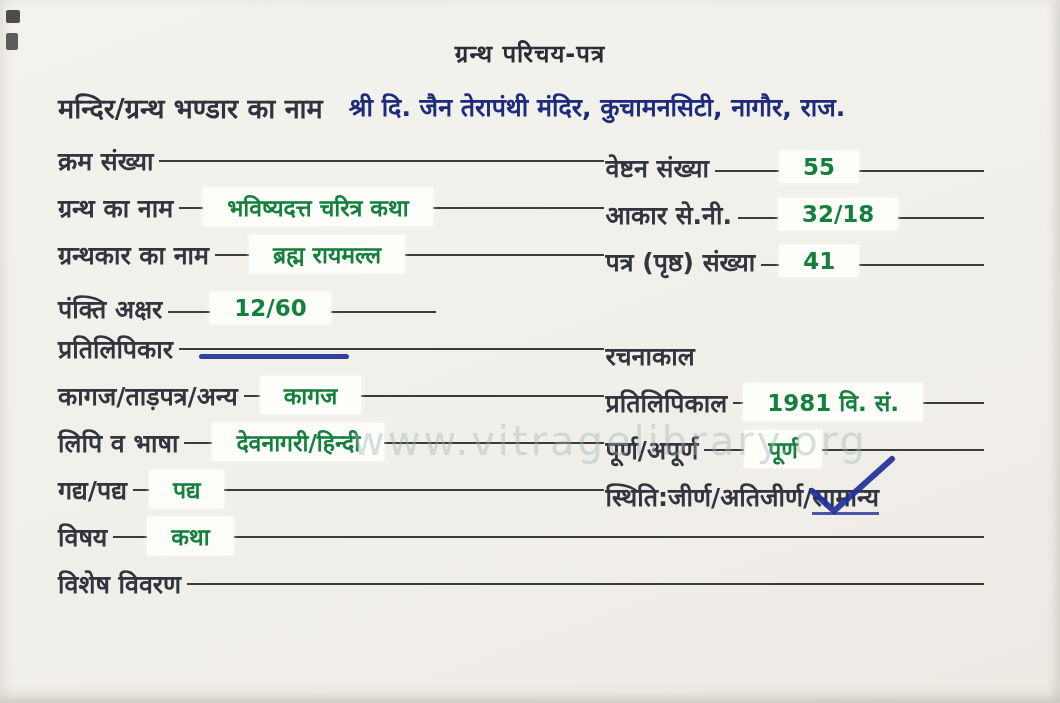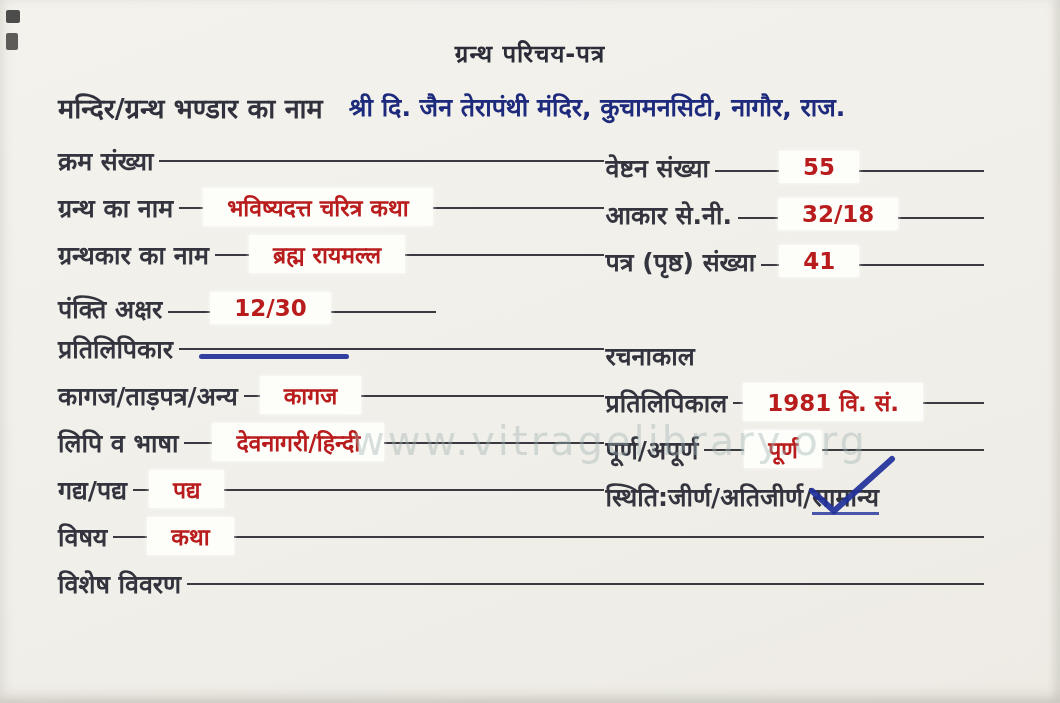--- a/index.html
+++ b/index.html
@@ -32,21 +32,21 @@
   .flabel{font-size:25px;font-weight:bold;color:#33343e;white-space:nowrap;line-height:1.35;}
   .fill{flex:1;position:relative;margin-left:6px;min-width:10px;}
   .fill::before{
     content:'';position:absolute;left:0;right:2px;top:15px;
     border-top:2px solid #3a3a40;
   }
   .value{
     position:relative;z-index:2;display:inline-block;
     margin-top:-4px;padding:3px 24px;
     background:#fdfdf9;box-shadow:0 0 4px rgba(255,255,255,.9);
-    font-size:23px;font-weight:bold;color:#b91c1c;white-space:nowrap;
+    font-size:23px;font-weight:bold;color:#15803d;white-space:nowrap;
   }
   .pen-dash{
     position:absolute;z-index:2;top:21px;height:5px;
     background:#21309a;border-radius:3px;opacity:.92;
   }
   .checked-wrap{position:relative;display:inline-block;}
   .checked-wrap .opt{border-bottom:3px solid rgba(33,48,154,.8);}
   .check-svg{position:absolute;left:-8px;top:-28px;z-index:3;pointer-events:none;}
   .watermark{
     position:absolute;left:352px;top:418px;z-index:4;
@@ -99,21 +99,21 @@
       </div>
       <div class="cell-right">
         <span class="flabel">पत्र (पृष्ठ) संख्या</span>
         <span class="fill"><span class="value" style="margin-left:18px;">41</span></span>
       </div>
     </div>
 
     <div class="row">
       <div class="cell-right">
         <span class="flabel">पंक्ति अक्षर</span>
-        <span class="fill"><span class="value" style="margin-left:42px;">12/30</span></span>
+        <span class="fill"><span class="value" style="margin-left:42px;">12/60</span></span>
       </div>
     </div>
 
     <div class="row">
       <div class="cell-left">
         <span class="flabel">प्रतिलिपिकार</span>
         <span class="fill">
             <span class="pen-dash" style="left:20px;width:150px;"></span>
           </span>
       </div>

